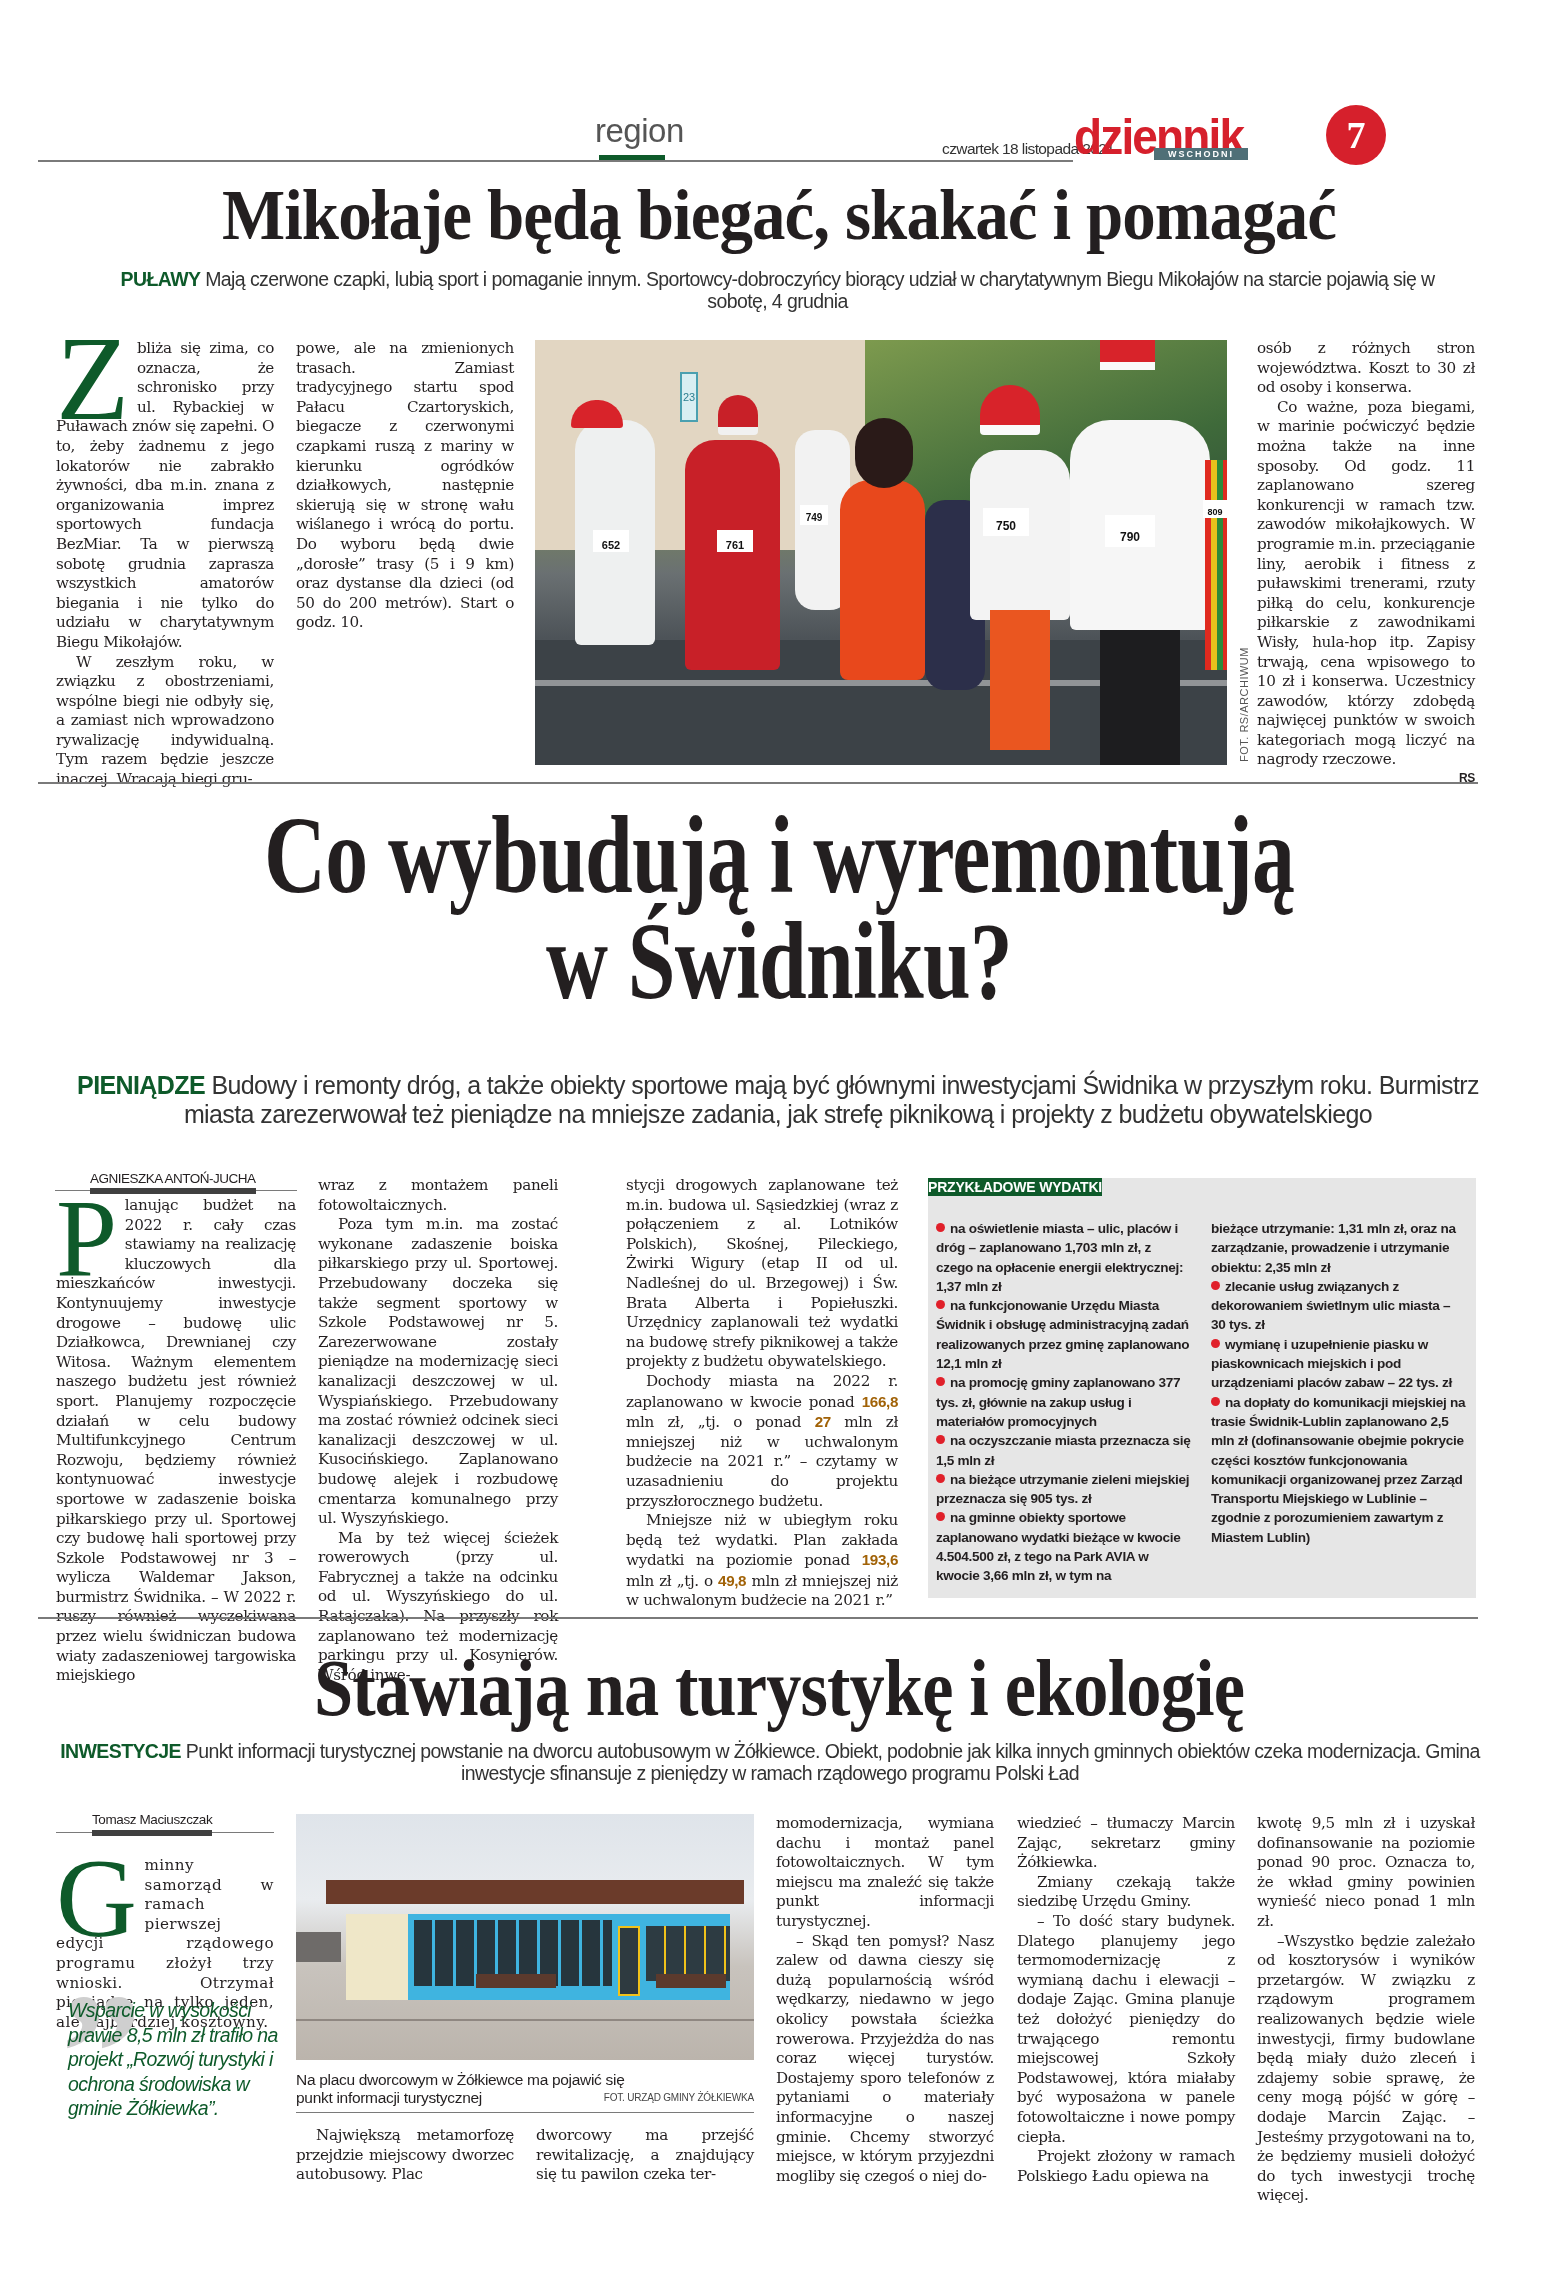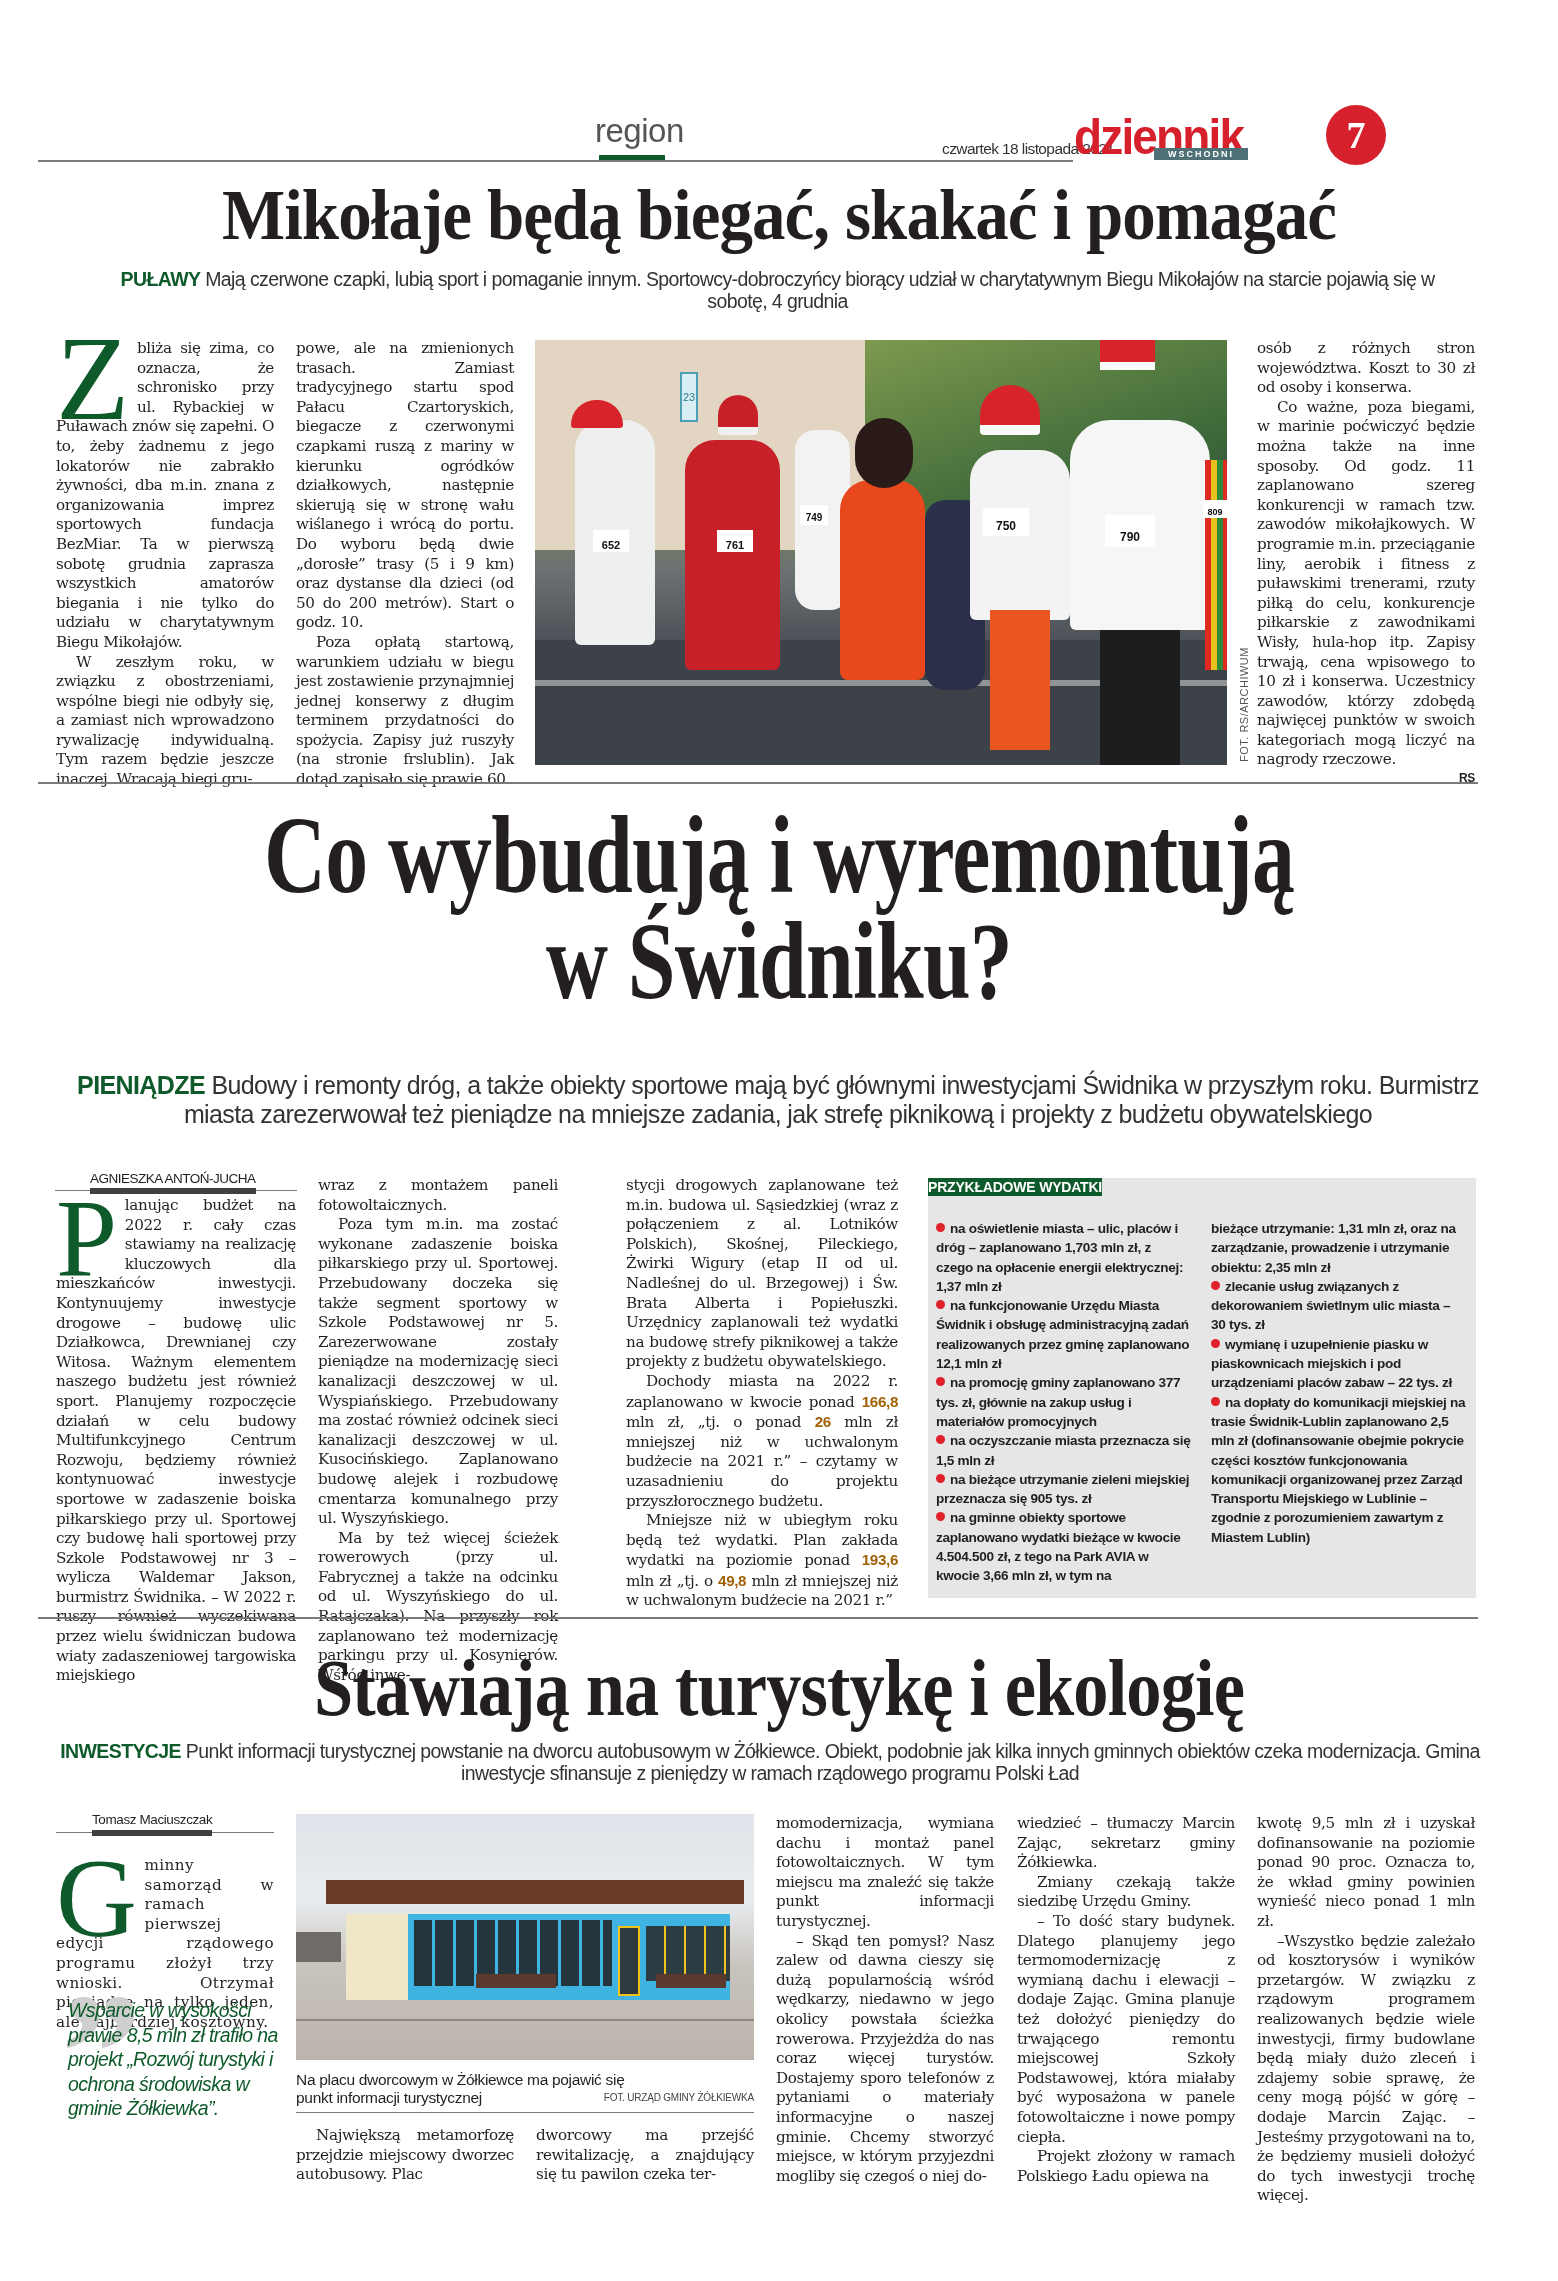--- a/index.html
+++ b/index.html
@@ -42,21 +42,20 @@
   <b>PUŁAWY</b>
   <span>Mają czerwone czapki, lubią sport i pomaganie innym. Sportowcy-dobroczyńcy biorący udział w charytatywnym Biegu Mikołajów na starcie pojawią się w sobotę, 4 grudnia</span>
 </div>
 
 <div class="col" style="left:56px;top:339px;width:218px">
   <p class="noind"><span class="drop" style="font-size:120px;line-height:80px;margin-top:0">Z</span><span>bliża się zima, co oznacza, że schronisko przy ul. Rybackiej w Puławach znów się zapełni. O to, żeby żadnemu z jego lokatorów nie zabrakło żywności, dba m.in. znana z organizowania imprez sportowych fundacja BezMiar. Ta w pierwszą sobotę grudnia zaprasza wszystkich amatorów biegania i nie tylko do udziału w charytatywnym Biegu Mikołajów.</span></p>
   <p>W zeszłym roku, w związku z obostrzeniami, wspólne biegi nie odbyły się, a zamiast nich wprowadzono rywalizację indywidualną. Tym razem będzie jeszcze inaczej. Wracają biegi gru-</p>
 </div>
 <div class="col" style="left:296px;top:339px;width:218px">
   <p class="noind">powe, ale na zmienionych trasach. Zamiast tradycyjnego startu spod Pałacu Czartoryskich, biegacze z czerwonymi czapkami ruszą z mariny w kierunku ogródków działkowych, następnie skierują się w stronę wału wiślanego i wrócą do portu. Do wyboru będą dwie „dorosłe” trasy (5 i 9 km) oraz dystanse dla dzieci (od 50 do 200 metrów). Start o godz. 10.</p>
-  <p>Poza opłatą startową, warunkiem udziału w biegu jest zostawienie przynajmniej jednej konserwy z długim terminem przydatności do spożycia. Zapisy już ruszyły (na stronie frslublin). Jak dotąd zapisało się prawie 60</p>
 </div>
 
 <div class="abs" style="left:535px;top:340px;width:692px;height:425px;overflow:hidden;background:linear-gradient(180deg,#c9b89c 0%,#d9cdb6 20%,#7a8a5a 38%,#6a7072 55%,#4d5358 70%,#3e4448 100%)">
   <div style="position:absolute;left:0;top:0;width:330px;height:210px;background:#e2d6c2"></div>
   <div style="position:absolute;left:330px;top:0;width:362px;height:220px;background:linear-gradient(160deg,#7d9a4e,#3f6a3a 60%,#2f4a3a)"></div>
   <div style="position:absolute;left:145px;top:32px;width:18px;height:50px;background:#d8eef2;border:2px solid #4aa0b0;color:#2d7f90;font-size:11px;font-family:'Liberation Sans',sans-serif;text-align:center;line-height:46px">23</div>
   <div style="position:absolute;left:0;top:300px;width:692px;height:125px;background:#3c4247"></div>
   <div style="position:absolute;left:0;top:340px;width:692px;height:6px;background:#c9cbcd;opacity:.6"></div>
 
   <div style="position:absolute;left:40px;top:80px;width:80px;height:225px;background:#eef0f0;border-radius:30px 30px 6px 6px"></div>
@@ -105,21 +104,21 @@
 <div class="col" style="left:56px;top:1196px;width:240px">
   <p class="noind"><span class="drop" style="font-size:110px;line-height:76px">P</span><span>lanując budżet na 2022 r. cały czas stawiamy na realizację kluczowych dla mieszkańców inwestycji. Kontynuujemy inwestycje drogowe – budowę ulic Działkowca, Drewnianej czy Witosa. Ważnym elementem naszego budżetu jest również sport. Planujemy rozpoczęcie działań w celu budowy Multifunkcyjnego Centrum Rozwoju, będziemy również kontynuować inwestycje sportowe w zadaszenie boiska piłkarskiego przy ul. Sportowej czy budowę hali sportowej przy Szkole Podstawowej nr 3 – wylicza Waldemar Jakson, burmistrz Świdnika. – W 2022 r. ruszy również wyczekiwana przez wielu świdniczan budowa wiaty zadaszeniowej targowiska miejskiego</span></p>
 </div>
 <div class="col" style="left:318px;top:1176px;width:240px">
   <p class="noind">wraz z montażem paneli fotowoltaicznych.</p>
   <p>Poza tym m.in. ma zostać wykonane zadaszenie boiska piłkarskiego przy ul. Sportowej. Przebudowany doczeka się także segment sportowy w Szkole Podstawowej nr 5. Zarezerwowane zostały pieniądze na modernizację sieci kanalizacji deszczowej w ul. Wyspiańskiego. Przebudowany ma zostać również odcinek sieci kanalizacji deszczowej w ul. Kusocińskiego. Zaplanowano budowę alejek i rozbudowę cmentarza komunalnego przy ul. Wyszyńskiego.</p>
   <p>Ma by też więcej ścieżek rowerowych (przy ul. Fabrycznej a także na odcinku od ul. Wyszyńskiego do ul. Ratajczaka). Na przyszły rok zaplanowano też modernizację parkingu przy ul. Kosynierów. Wśród inwe-</p>
 </div>
 <div class="col" style="left:626px;top:1176px;width:272px">
   <p class="noind">stycji drogowych zaplanowane też m.in. budowa ul. Sąsiedzkiej (wraz z połączeniem z al. Lotników Polskich), Skośnej, Pileckiego, Żwirki Wigury (etap II od ul. Nadleśnej do ul. Brzegowej) i Św. Brata Alberta i Popiełuszki. Urzędnicy zaplanowali też wydatki na budowę strefy piknikowej a także projekty z budżetu obywatelskiego.</p>
-  <p><span>Dochody miasta na 2022 r. zaplanowano w kwocie ponad </span><span class="hl">166,8</span><span> mln zł, „tj. o ponad </span><span class="hl">26</span><span> mln zł mniejszej niż w uchwalonym budżecie na 2021 r.” – czytamy w uzasadnieniu do projektu przyszłorocznego budżetu.</span></p>
+  <p><span>Dochody miasta na 2022 r. zaplanowano w kwocie ponad </span><span class="hl">166,8</span><span> mln zł, „tj. o ponad </span><span class="hl">27</span><span> mln zł mniejszej niż w uchwalonym budżecie na 2021 r.” – czytamy w uzasadnieniu do projektu przyszłorocznego budżetu.</span></p>
   <p><span>Mniejsze niż w ubiegłym roku będą też wydatki. Plan zakłada wydatki na poziomie ponad </span><span class="hl">193,6</span><span> mln zł „tj. o </span><span class="hl">49,8</span><span> mln zł mniejszej niż w uchwalonym budżecie na 2021 r.”</span></p>
 </div>
 
 <div class="box" style="left:928px;top:1178px;width:548px;height:420px"></div>
 <div class="abs sans" style="left:928px;top:1178px;height:18px;padding:0 0;background:#0e5a2a;color:#fff;font-size:14px;font-weight:bold;line-height:18px;letter-spacing:-0.2px">PRZYKŁADOWE WYDATKI</div>
 <div class="boxcol" style="left:936px;top:1219px;width:255px">
   <div><span class="dot"></span><span>na oświetlenie miasta – ulic, placów i dróg – zaplanowano 1,703 mln zł, z czego na opłacenie energii elektrycznej: 1,37 mln zł</span></div>
   <div><span class="dot"></span><span>na funkcjonowanie Urzędu Miasta Świdnik i obsługę administracyjną zadań realizowanych przez gminę zaplanowano 12,1 mln zł</span></div>
   <div><span class="dot"></span><span>na promocję gminy zaplanowano 377 tys. zł, głównie na zakup usług i materiałów promocyjnych</span></div>
   <div><span class="dot"></span><span>na oczyszczanie miasta przeznacza się 1,5 mln zł</span></div>

